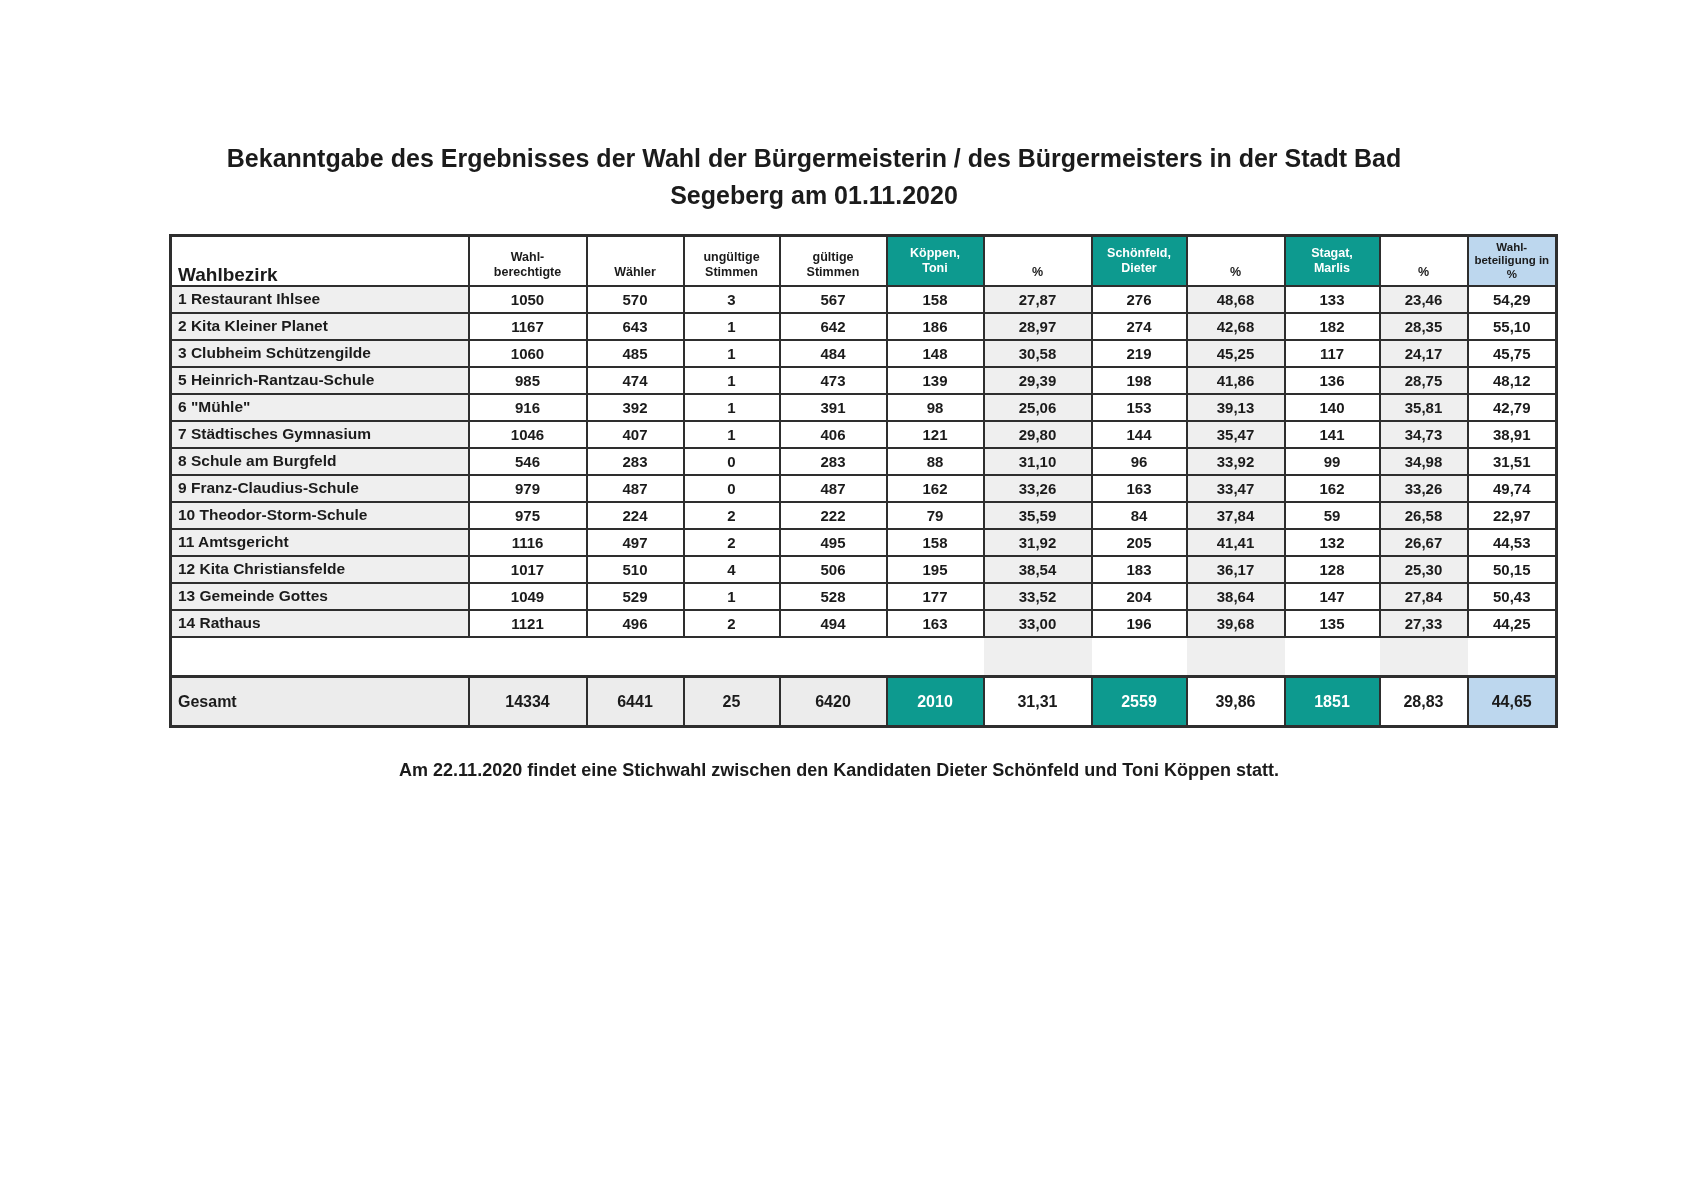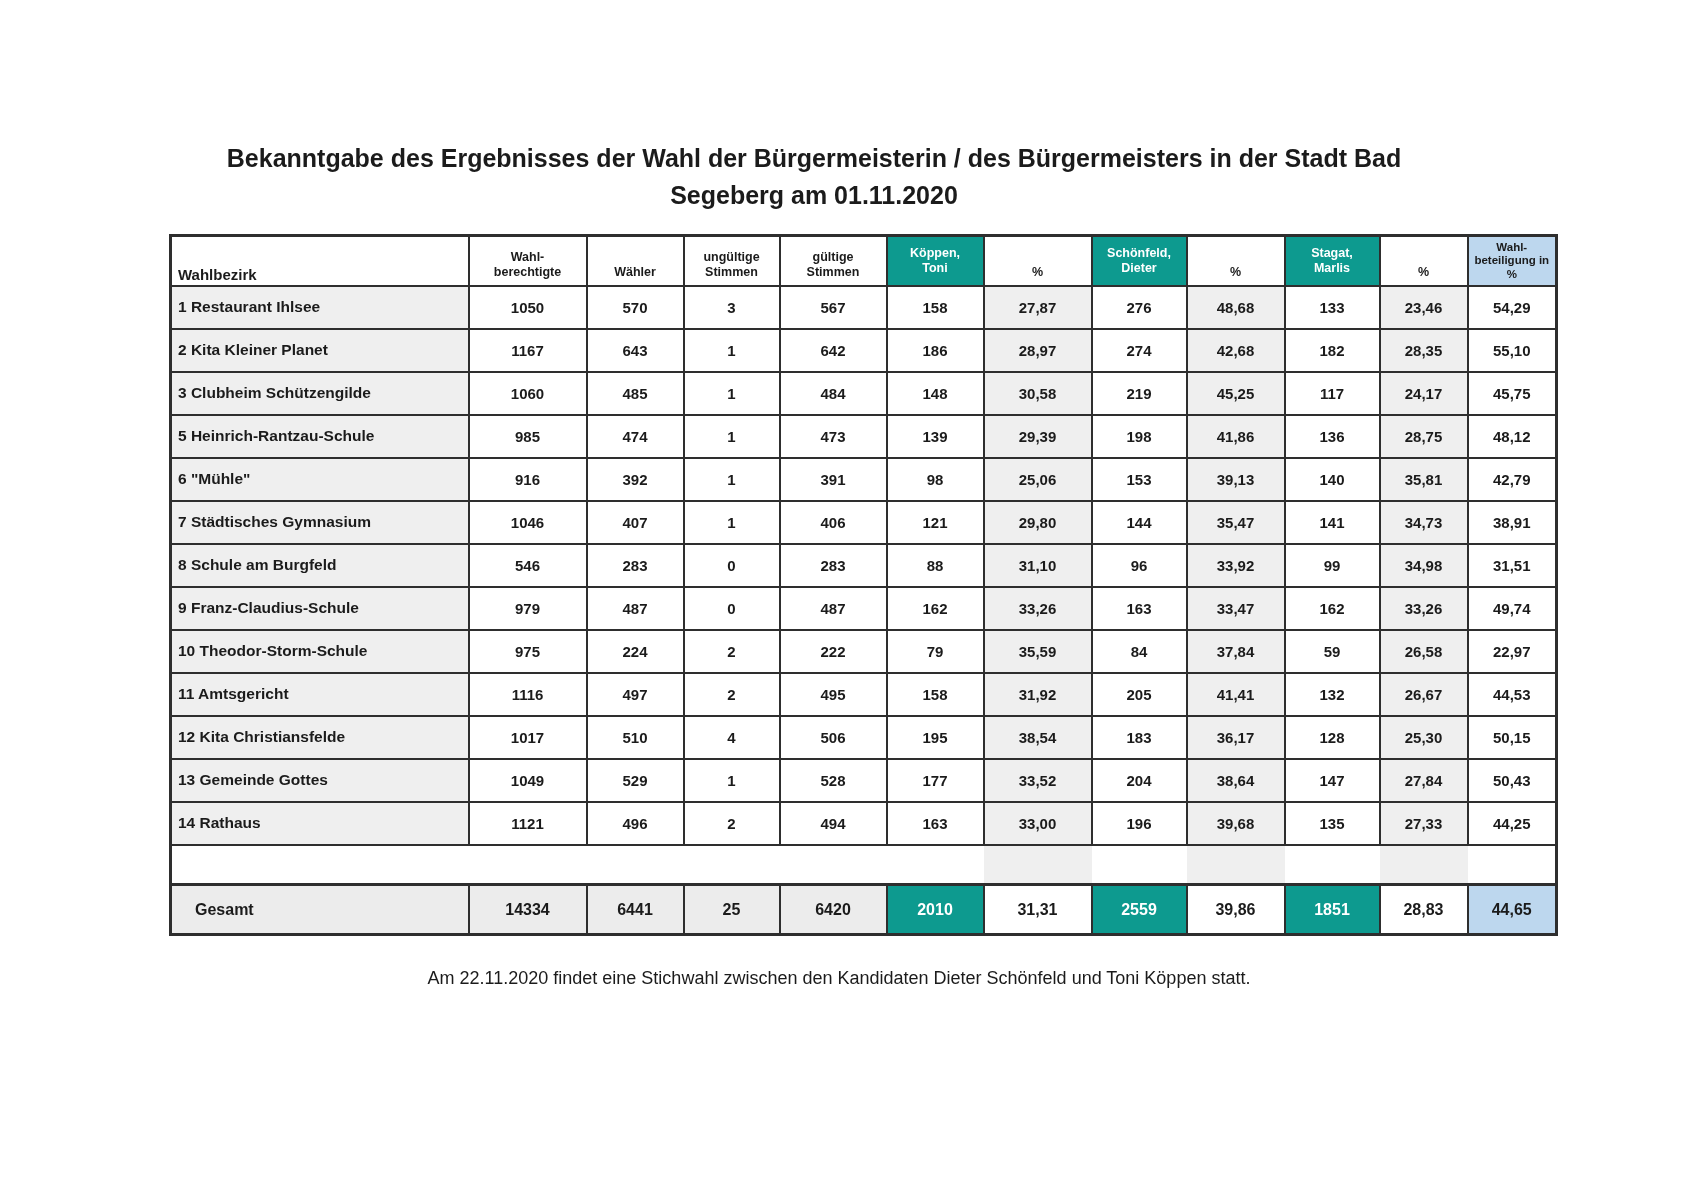--- a/index.html
+++ b/index.html
@@ -51,55 +51,55 @@
     font-size: 12.5px;
     line-height: 15px;
     text-align: center;
     white-space: pre-line;
     font-weight: bold;
   }
   th.h-plain { background: #ffffff; vertical-align: bottom; padding-bottom: 5px; }
   th.h-teal  { background: var(--teal, #0d9a8f); color: #ffffff; vertical-align: middle; }
   th.h-blue  { background: var(--light-blue, #bdd7ee); vertical-align: middle; font-size: 11.5px; line-height: 13.5px; }
   th.col0 {
-    font-size: 15px;
+    font-size: 19px;
     text-align: left;
     vertical-align: bottom;
     padding: 0 0 3px 6px;
   }
 
-  tr.data-row { height: 43px; }
+  tr.data-row { height: 27px; }
   td {
     font-size: 15px;
     text-align: center;
     vertical-align: middle;
   }
   td.c-name { background: var(--row-gray, #efefef); text-align: left; padding-left: 6px; font-size: 15.5px; }
   td.c-num  { background: #ffffff; }
   td.c-pct  { background: var(--row-gray, #efefef); }
   td.c-bet  { background: #ffffff; }
 
   tr.empty-row { height: 40px; }
   tr.empty-row td { border-left: none; border-right: none; }
   tr.empty-row td.c-name, tr.empty-row td.c-bet { background: #ffffff; }
 
   tr.total-row { height: 50px; }
   tr.total-row td { border-top: 3px solid #2e2e2e; font-size: 16px; }
-  td.t-name { background: var(--total-gray, #ececec); text-align: left; padding-left: 23px; font-size: 18px; }
+  td.t-name { background: var(--total-gray, #ececec); text-align: left; padding-left: 6px; font-size: 18px; }
   td.t-gray { background: var(--total-gray, #ececec); }
   td.t-white { background: #ffffff; text-align: center; }
   td.t-teal { background: var(--teal, #0d9a8f); color: #ffffff; }
   td.t-blue { background: var(--light-blue, #bdd7ee); }
 
   .footer {
     width: 1340px;
     margin: 32px 0 0 0;
     text-align: center;
     font-size: 18px;
-    font-weight: normal;
+    font-weight: bold;
   }
 </style>
 </head>
 <body>
 
 <div class="page">
 
   <h1 class="title">Bekanntgabe des Ergebnisses der Wahl der Bürgermeisterin / des Bürgermeisters in der Stadt Bad
 Segeberg am 01.11.2020</h1>
 

